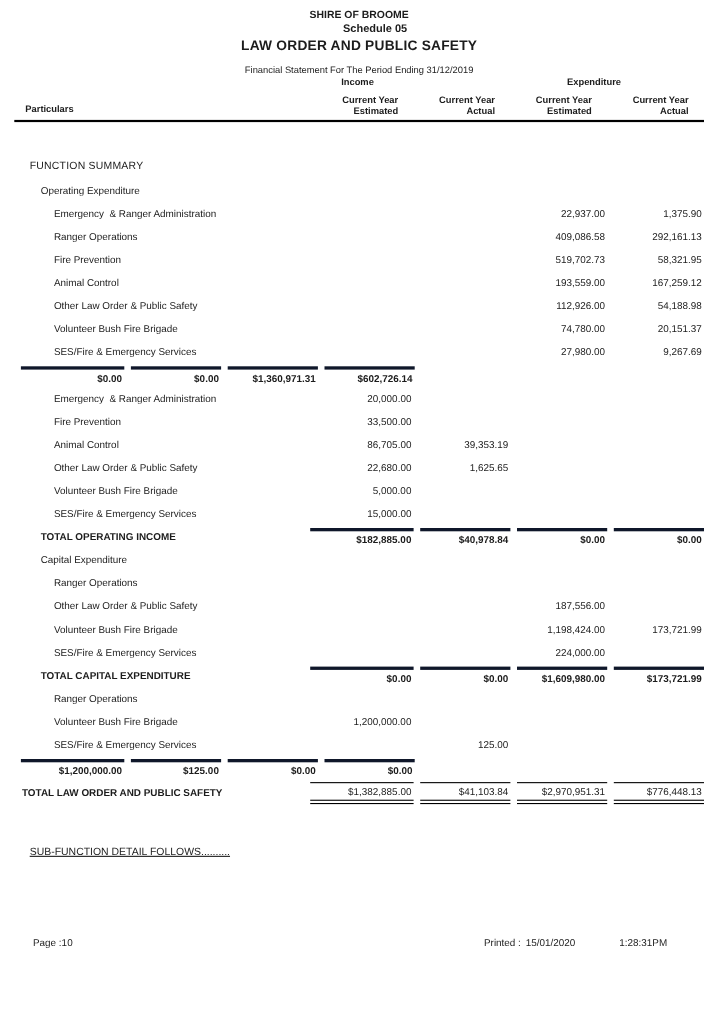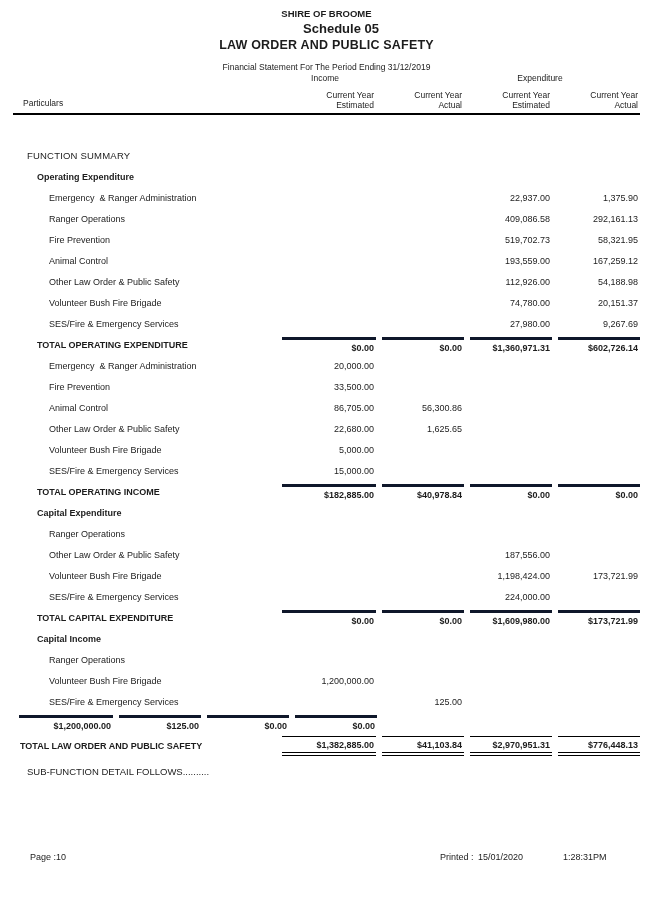--- a/index.html
+++ b/index.html
@@ -3,49 +3,49 @@
 <meta charset="utf-8">
 <style>
   html,body{margin:0;padding:0;background:#fff;}
   body{
     width:653px;height:922px;position:relative;
     font-family:"Liberation Sans","DejaVu Sans",sans-serif;
     font-size:9px;color:#1c1c1c;overflow:hidden;
   }
   .center{text-align:center;}
   .org{margin-top:8px;font-weight:bold;font-size:9.5px;}
-  .schedule{margin-top:2px;font-weight:bold;font-size:13px;margin-left:29px;}
+  .schedule{margin-top:2px;font-weight:bold;font-size:10px;margin-left:29px;}
   .report-title{margin-top:2px;font-weight:bold;font-size:12.5px;letter-spacing:.2px;}
   .subtitle{margin-top:10px;font-weight:normal;font-size:8.5px;}
 
-  .colhead-block{position:relative;height:41px;margin:0 13px;border-bottom:2px solid #000;}
+  .colhead-block{position:relative;height:41px;margin:0 13px;border-bottom:2px solid #000;font-weight:bold;}
   .group-label{position:absolute;top:1px;font-size:8.5px;transform:translateX(-50%);}
   .g-income{left:312px;}
   .g-exp{left:527px;}
   .particulars{position:absolute;left:10px;bottom:5px;font-size:8.5px;}
-  .colheads{position:absolute;right:0;bottom:3px;display:flex;}
+  .colheads{position:absolute;right:12px;bottom:3px;display:flex;}
   .ch{text-align:right;font-size:8.5px;line-height:10px;padding-right:2px;margin-left:6px;}
   .ch.c0{width:92px;} .ch.c1,.ch.c2,.ch.c3{width:80px;}
 
   .row{display:flex;align-items:center;height:21px;margin:0 13px;}
   .lbl{flex:1;white-space:pre;overflow:hidden;}
   .cell{text-align:right;padding-right:2px;margin-left:6px;}
   .c0{width:92px;} .c1,.c2,.c3{width:80px;}
 
   .fs-row{margin-top:30px;}
   .fs-lbl{padding-left:14px;font-size:9.5px;letter-spacing:.2px;}
-  .section-lbl{padding-left:24px;font-weight:bold;}
+  .section-lbl{padding-left:24px;font-weight:normal;}
   .item-lbl{padding-left:36px;}
   .total-lbl{padding-left:24px;font-weight:bold;}
   .tcell{font-weight:bold;border-top:3px solid #0f172a;padding-top:3px;}
   .grand-row{height:26px;}
   .grand-lbl{padding-left:7px;font-weight:bold;}
-  .gcell{font-weight:bold;border-top:1px solid #000;border-bottom:4px double #000;padding-top:3px;padding-bottom:2px;}
-
-  .subnote-row{margin-top:2px;}
+  .gcell{font-weight:normal;border-top:1px solid #000;border-bottom:4px double #000;padding-top:3px;padding-bottom:2px;}
+
+  .subnote-row{margin-top:30px;text-decoration:underline;}
   .subnote{padding-left:14px;font-size:9.5px;}
 
   .footer{position:absolute;left:0;right:0;top:852px;height:14px;}
   .footer span{position:absolute;white-space:pre;}
   .f-page{left:30px;}
   .f-printed-label{left:440px;}
   .f-printed-date{left:478px;}
   .f-printed-time{left:563px;}
 </style>
 </head>
@@ -131,21 +131,20 @@
       <div class="cell c3">20,151.37</div>
     </div>
     <div class="row item-row">
       <div class="lbl item-lbl">SES/Fire &amp; Emergency Services</div>
       <div class="cell c0"></div>
       <div class="cell c1"></div>
       <div class="cell c2">27,980.00</div>
       <div class="cell c3">9,267.69</div>
     </div>
     <div class="row total-row">
-      <div class="lbl total-lbl">TOTAL OPERATING EXPENDITURE</div>
       <div class="cell tcell c0">$0.00</div>
       <div class="cell tcell c1">$0.00</div>
       <div class="cell tcell c2">$1,360,971.31</div>
       <div class="cell tcell c3">$602,726.14</div>
     </div>
     <div class="row item-row">
       <div class="lbl item-lbl">Emergency  &amp; Ranger Administration</div>
       <div class="cell c0">20,000.00</div>
       <div class="cell c1"></div>
       <div class="cell c2"></div>
@@ -154,21 +153,21 @@
     <div class="row item-row">
       <div class="lbl item-lbl">Fire Prevention</div>
       <div class="cell c0">33,500.00</div>
       <div class="cell c1"></div>
       <div class="cell c2"></div>
       <div class="cell c3"></div>
     </div>
     <div class="row item-row">
       <div class="lbl item-lbl">Animal Control</div>
       <div class="cell c0">86,705.00</div>
-      <div class="cell c1">56,300.86</div>
+      <div class="cell c1">39,353.19</div>
       <div class="cell c2"></div>
       <div class="cell c3"></div>
     </div>
     <div class="row item-row">
       <div class="lbl item-lbl">Other Law Order &amp; Public Safety</div>
       <div class="cell c0">22,680.00</div>
       <div class="cell c1">1,625.65</div>
       <div class="cell c2"></div>
       <div class="cell c3"></div>
     </div>
@@ -223,23 +222,20 @@
       <div class="cell c1"></div>
       <div class="cell c2">224,000.00</div>
       <div class="cell c3"></div>
     </div>
     <div class="row total-row">
       <div class="lbl total-lbl">TOTAL CAPITAL EXPENDITURE</div>
       <div class="cell tcell c0">$0.00</div>
       <div class="cell tcell c1">$0.00</div>
       <div class="cell tcell c2">$1,609,980.00</div>
       <div class="cell tcell c3">$173,721.99</div>
-    </div>
-    <div class="row section-row">
-      <div class="lbl section-lbl">Capital Income</div>
     </div>
     <div class="row item-row">
       <div class="lbl item-lbl">Ranger Operations</div>
       <div class="cell c0"></div>
       <div class="cell c1"></div>
       <div class="cell c2"></div>
       <div class="cell c3"></div>
     </div>
     <div class="row item-row">
       <div class="lbl item-lbl">Volunteer Bush Fire Brigade</div>

